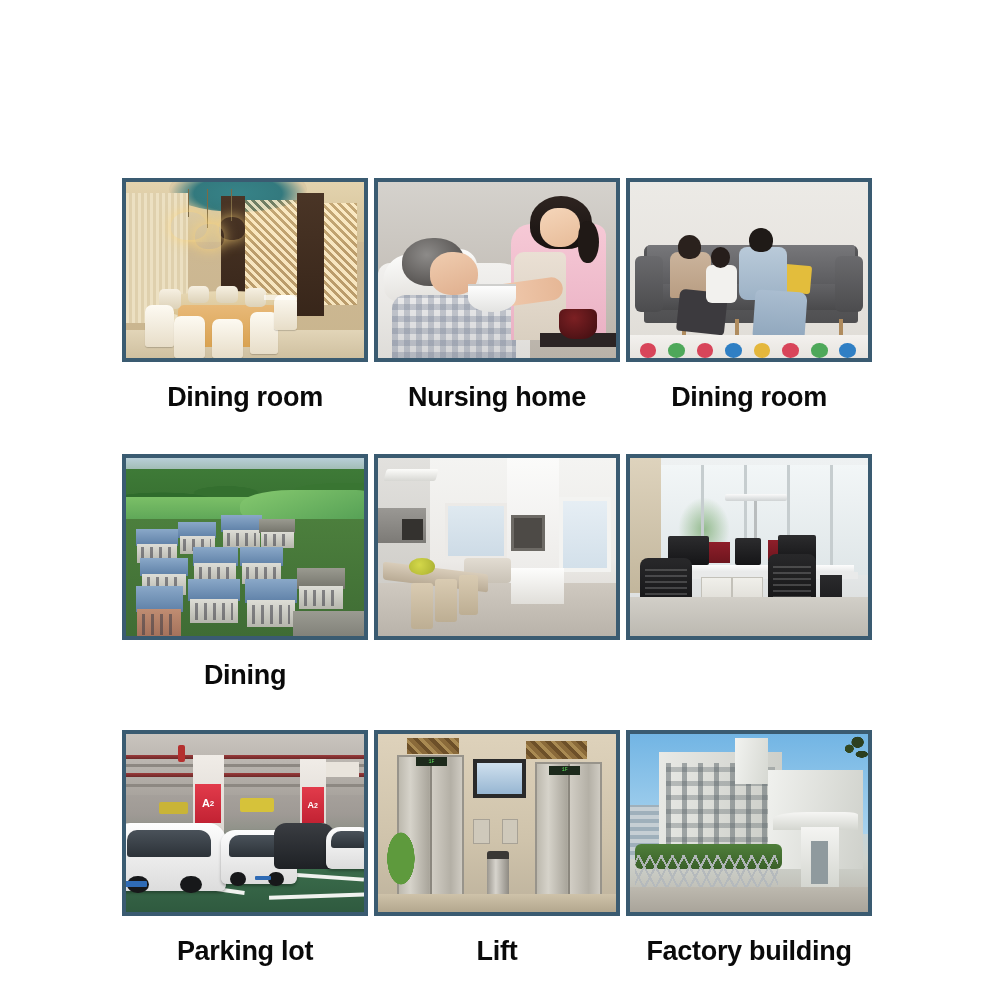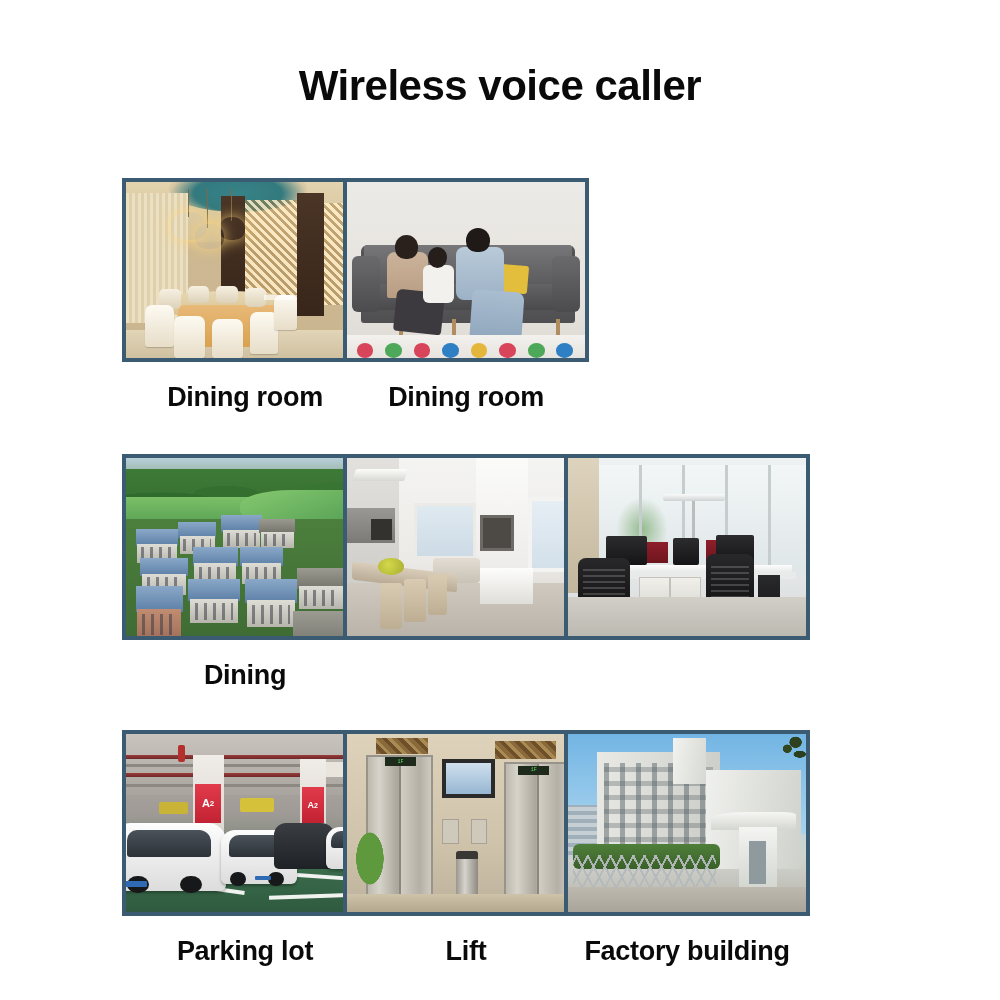--- a/index.html
+++ b/index.html
@@ -24,21 +24,21 @@
     font-weight: bold;
     letter-spacing: -0.5px;
     color: #0a0a0a;
   }
   .grid {
     position: absolute;
     top: 178px; left: 122px;
     width: 756px;
   }
   .row { display: flex; justify-content: flex-start; }
-  .cell { width: 221px; }
+  .cell { width: 252px; }
   .frame {
     width: 246px; height: 186px;
     border: 4px solid #3a5b71;
     background: #ddd;
     overflow: hidden;
     position: relative;
   }
   .photo {
     position: absolute;
     inset: 0;
@@ -226,21 +226,20 @@
   .fc-branch { right:0; top:0; width:22%; height:26%; background:
       radial-gradient(ellipse at 80% 18%, #2d4020 0 10%, rgba(0,0,0,0) 11%),
       radial-gradient(ellipse at 64% 32%, #32471f 0 9%, rgba(0,0,0,0) 10%),
       radial-gradient(ellipse at 88% 44%, #2b3e1e 0 9%, rgba(0,0,0,0) 10%); }
 </style>
 </head>
 <body>
 
 <div class="page">
 
-  <div class="title">Wireless voice caller</div>
 
   <div class="grid">
 
     <div class="row row1">
 
       <div class="cell">
         <div class="frame">
           <div class="photo p-dining">
             <div class="lay dn-ceil"></div>
             <div class="lay dn-dome"></div>
@@ -267,20 +266,42 @@
             <div class="lay chair" style="left:20%;top:76%;width:13%;height:24%;"></div>
             <div class="lay chair" style="left:36%;top:78%;width:13%;height:22%;"></div>
             <div class="lay chair" style="left:52%;top:74%;width:12%;height:24%;"></div>
             <div class="lay chair" style="left:62%;top:64%;width:10%;height:20%;"></div>
             <div class="lay" style="left:58%;top:64%;width:14%;height:3%;background:rgba(255,255,255,.6);"></div>
           </div>
         </div>
         <div class="cap">Dining room</div>
       </div>
 
+      <div class="cell">
+        <div class="frame">
+          <div class="photo p-nurse">
+            <div class="lay nr-wall"></div>
+            <div class="lay nr-bed"></div>
+            <div class="lay nr-pillow"></div>
+            <div class="lay nr-gown"></div>
+            <div class="lay nr-hair"></div>
+            <div class="lay nr-face"></div>
+            <div class="lay nr-nurse-body"></div>
+            <div class="lay nr-apron"></div>
+            <div class="lay nr-nurse-hair"></div>
+            <div class="lay nr-nurse-face"></div>
+            <div class="lay nr-tail"></div>
+            <div class="lay nr-arm"></div>
+            <div class="lay nr-bowl"></div>
+            <div class="lay nr-tray"></div>
+            <div class="lay nr-cup"></div>
+          </div>
+        </div>
+        <div class="cap">Nursing home</div>
+      </div>
 
       <div class="cell">
         <div class="frame">
           <div class="photo p-sofa">
             <div class="lay sf-sofa"></div>
             <div class="lay sf-back"></div>
             <div class="lay sf-seat"></div>
             <div class="lay sf-arm" style="left:2%;"></div>
             <div class="lay sf-arm" style="left:86%;"></div>
             <div class="lay sf-cushL"></div>

